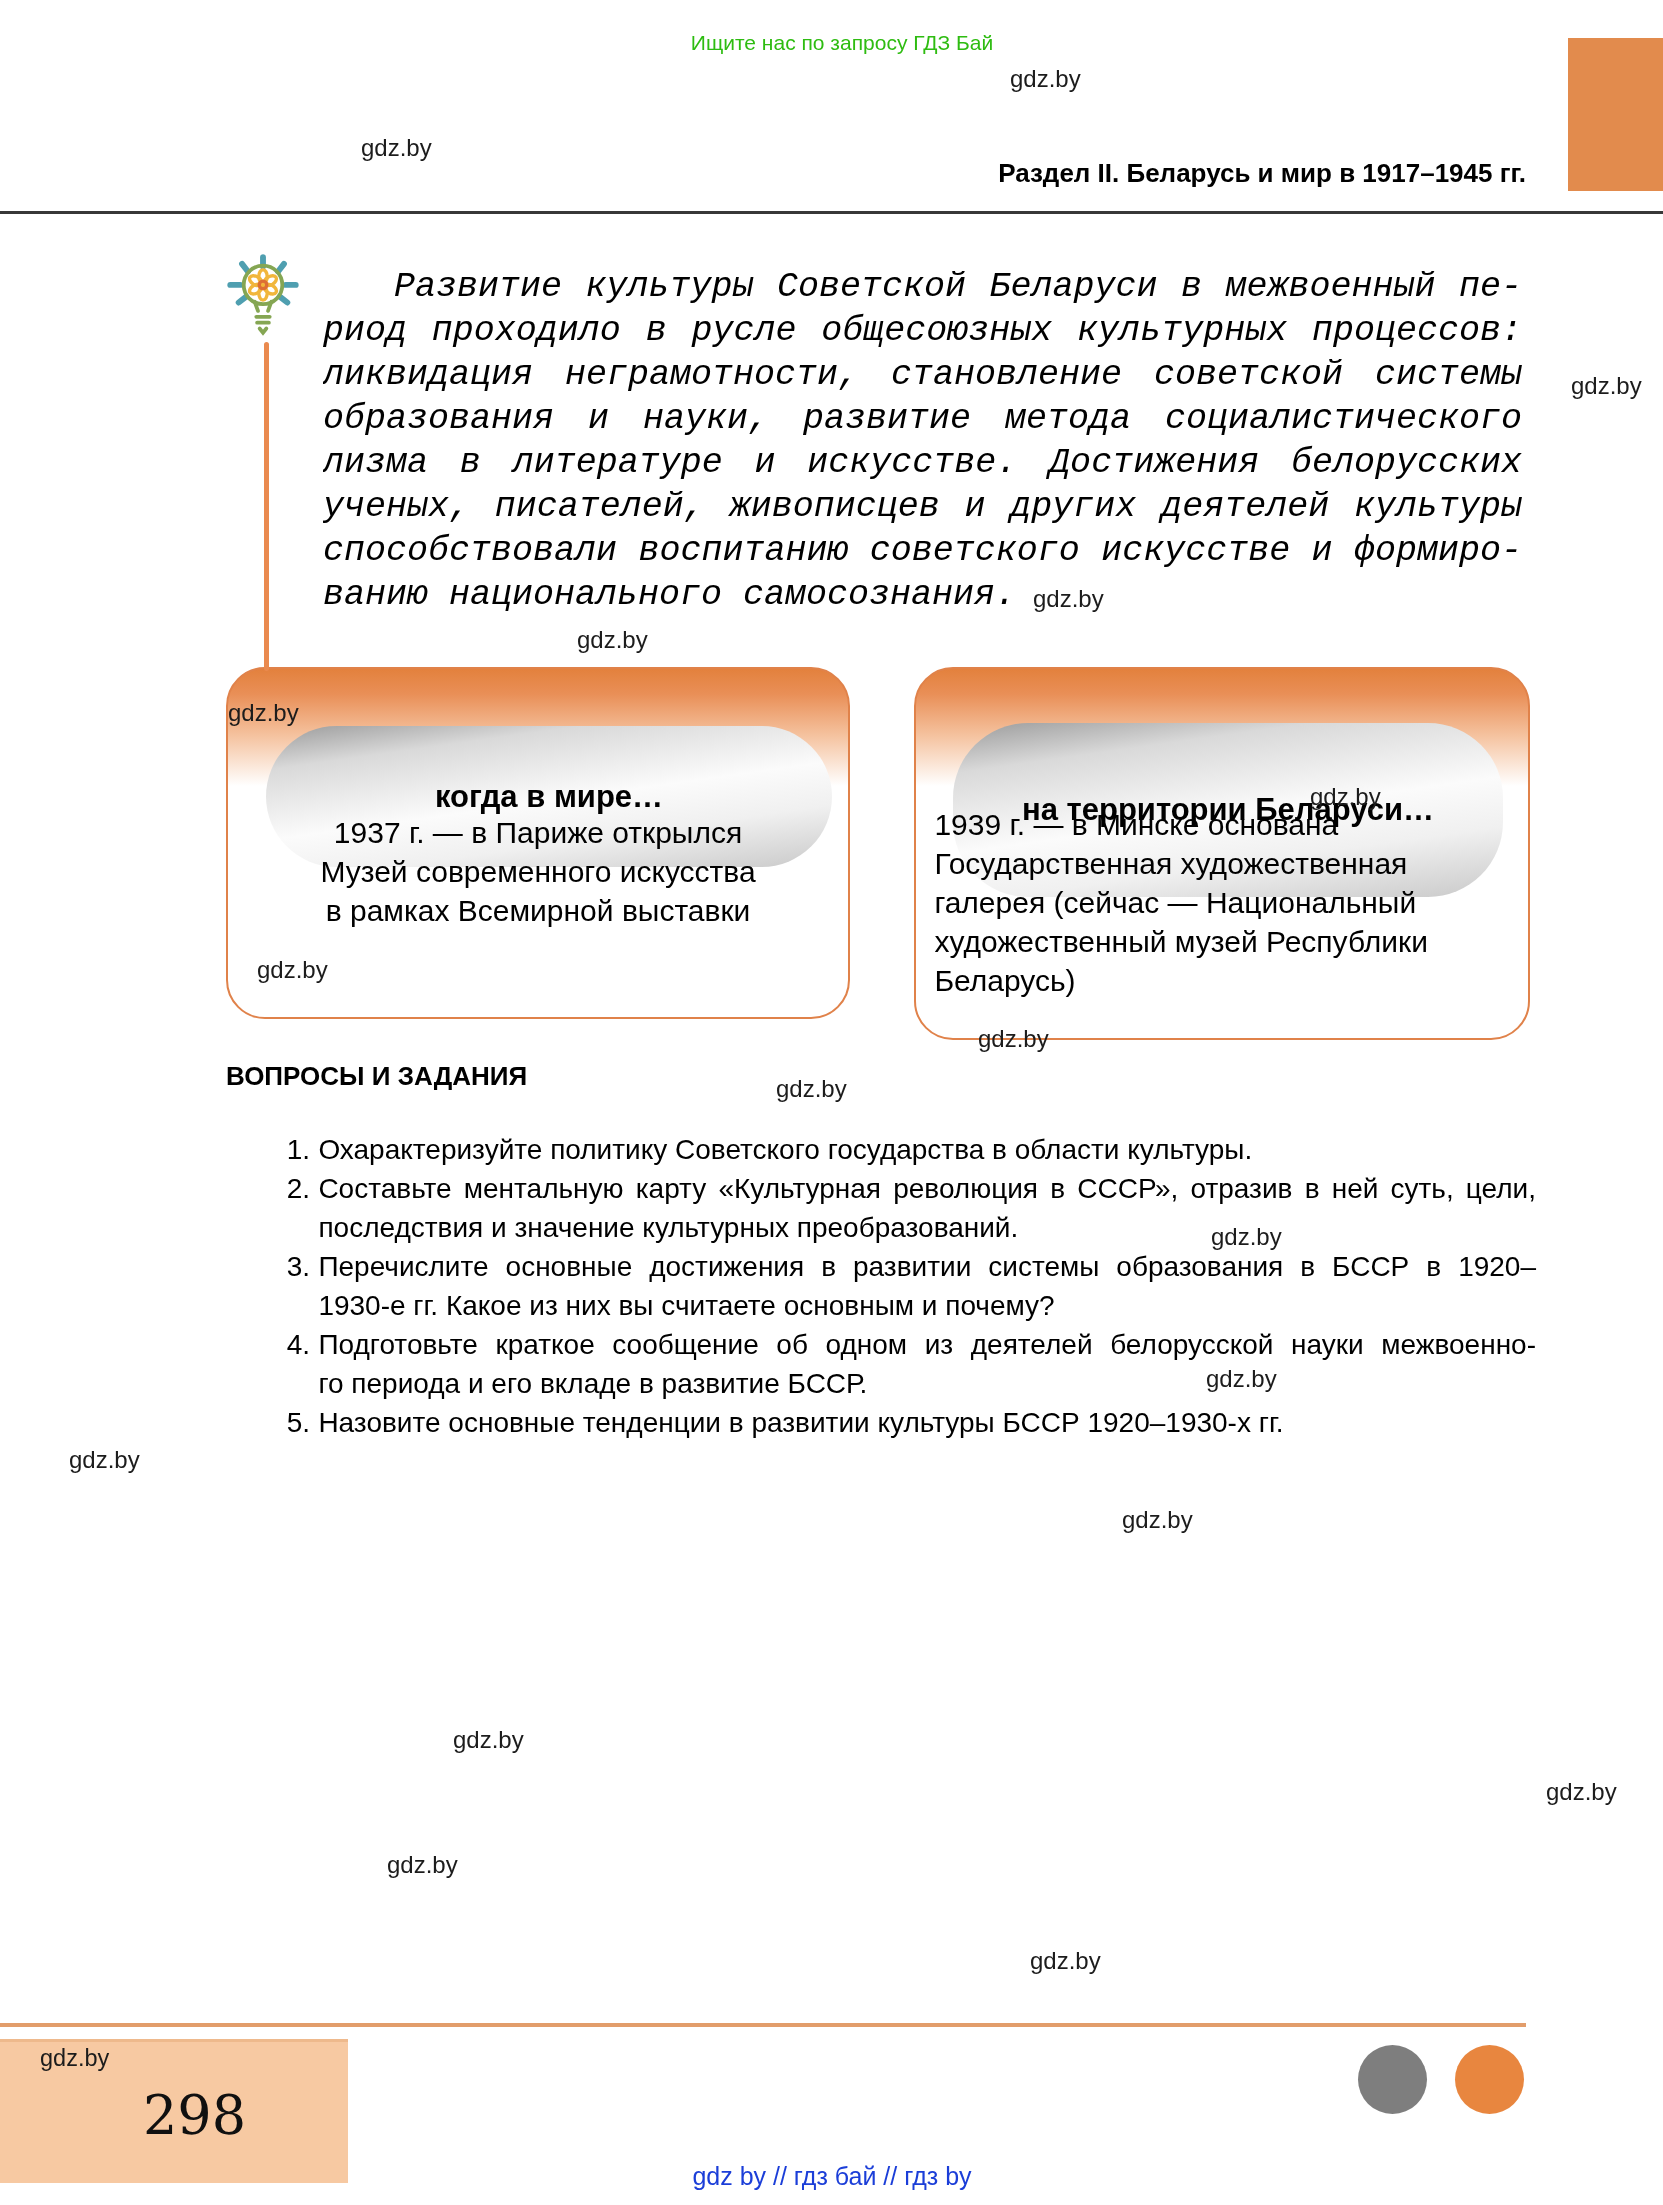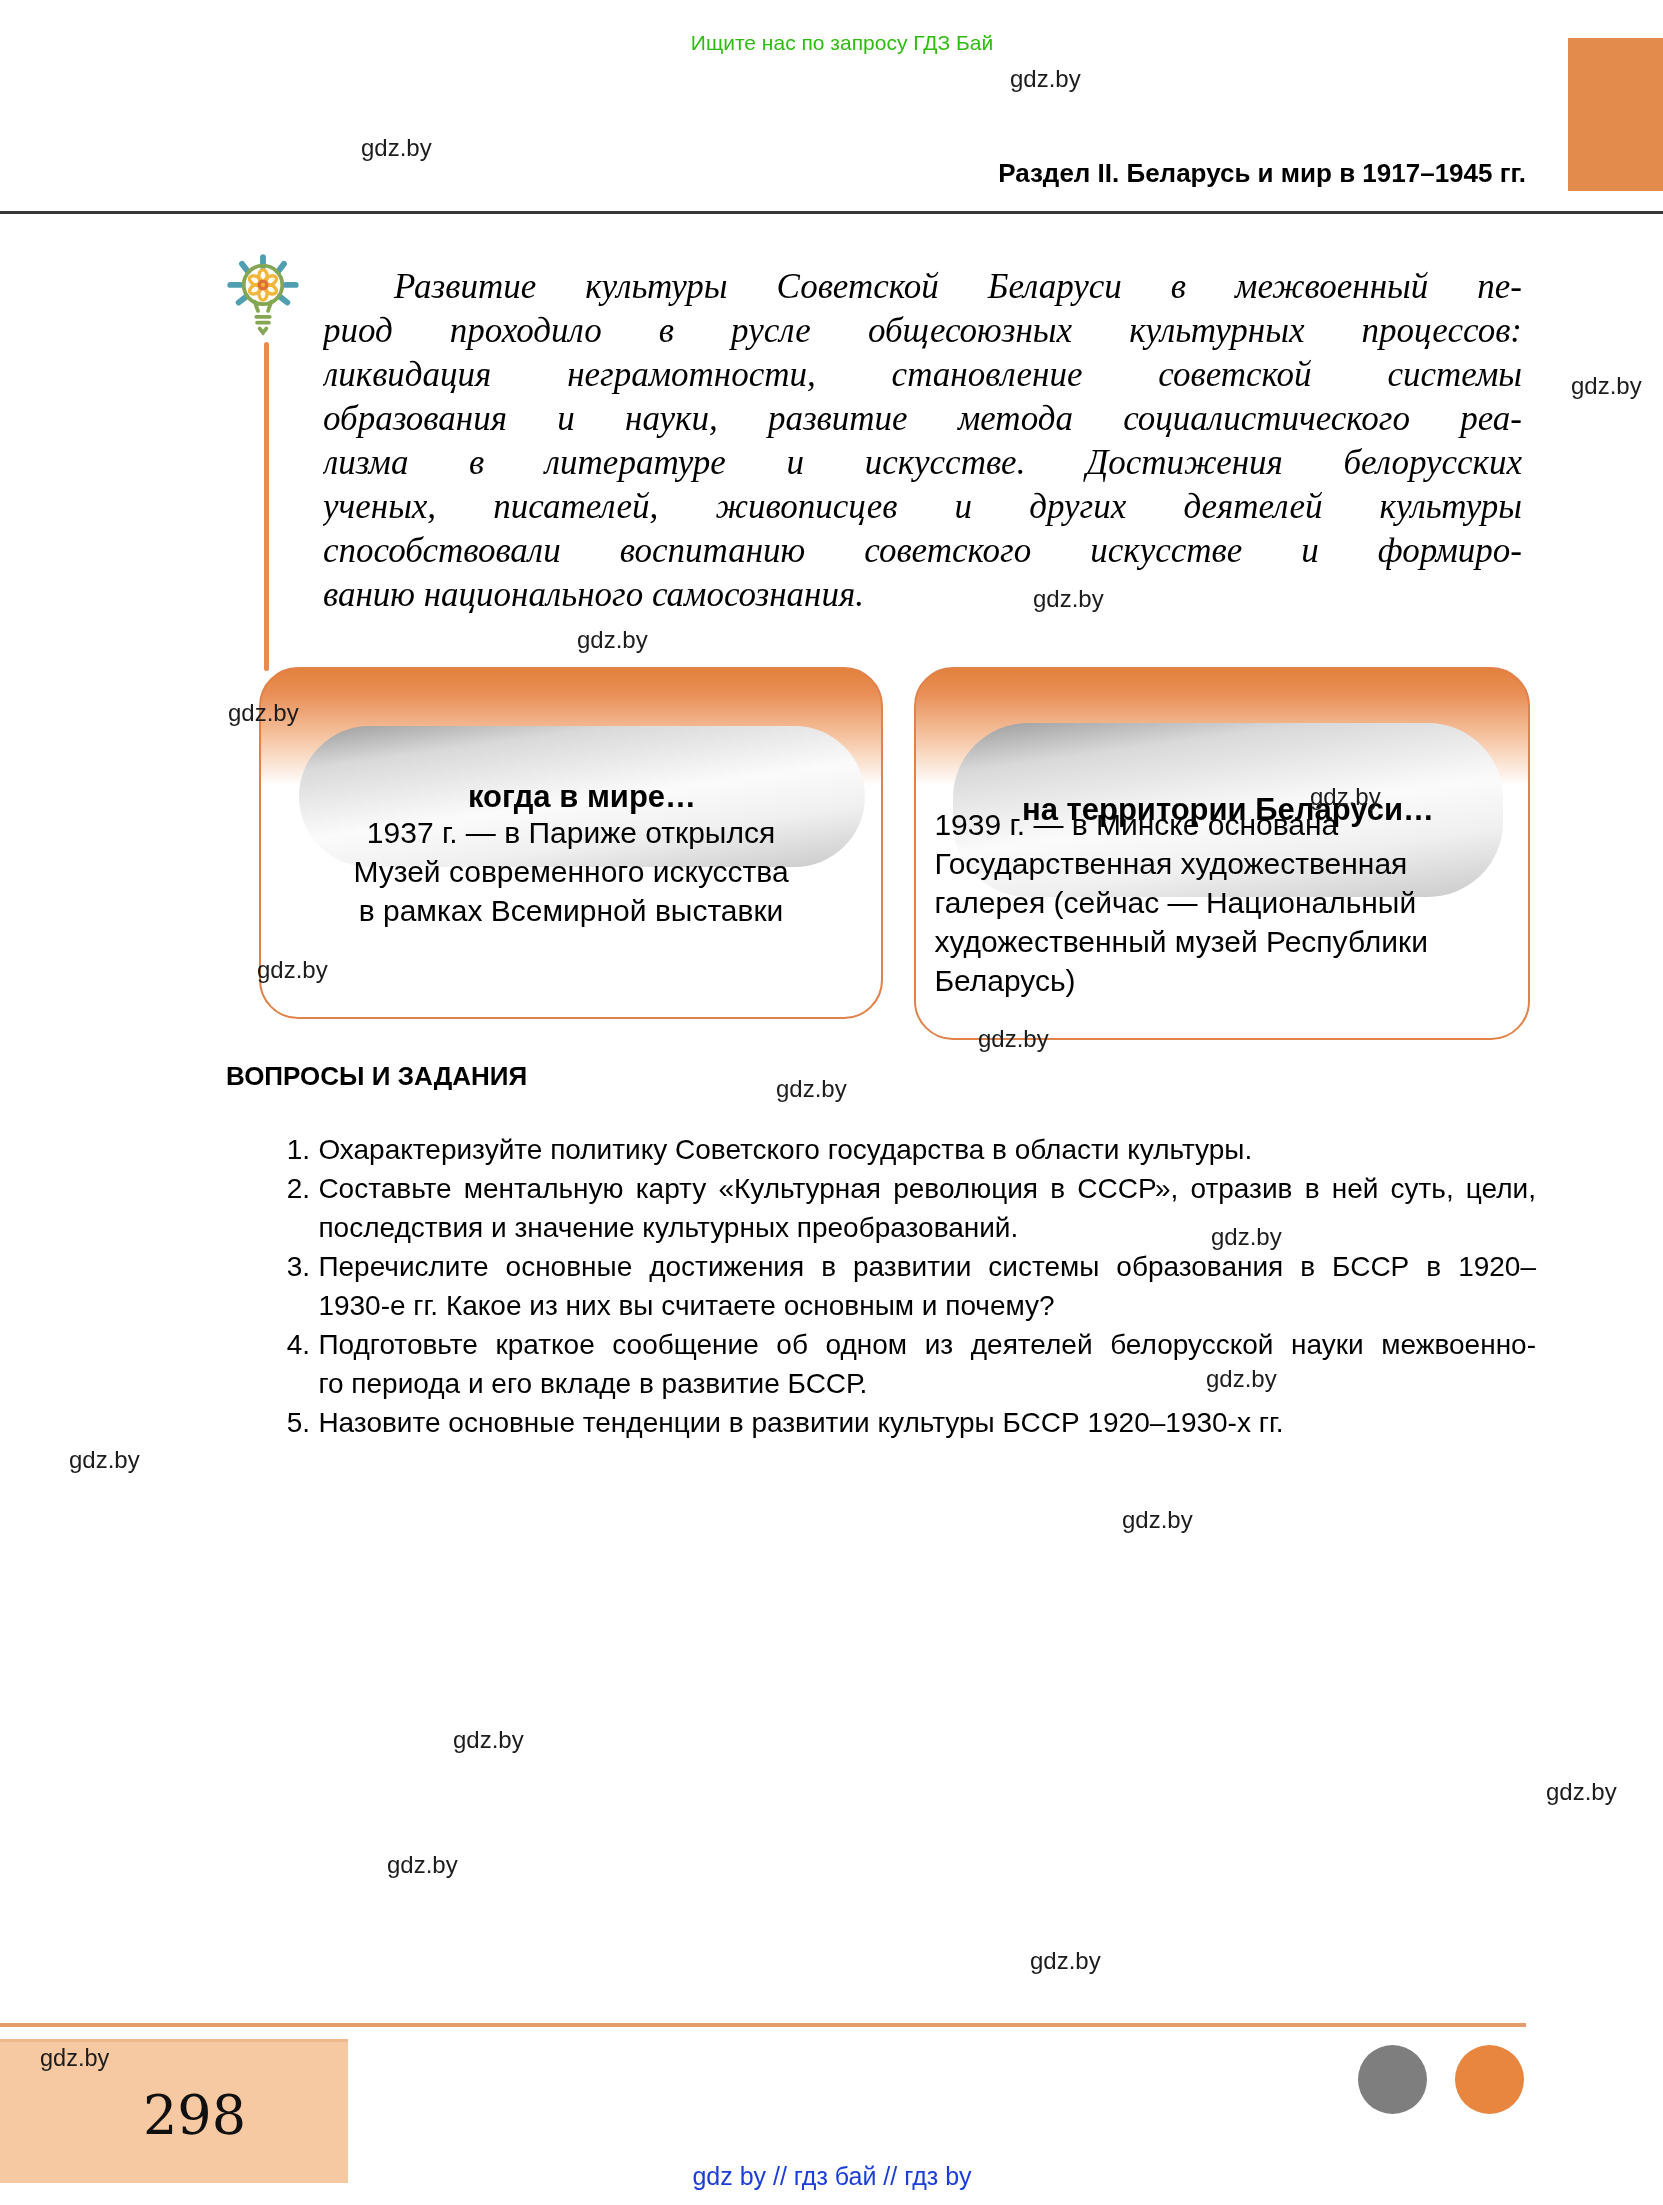--- a/index.html
+++ b/index.html
@@ -10,33 +10,33 @@
   .abs{position:absolute;}
   
   .banner{top:6.7px;left:10px;width:100%;text-align:center;font-size:21px;color:#2ebc11;margin-top:24px;}
   
   .wm{font-size:24px;color:#1c1c1c;white-space:nowrap;z-index:30;}
   
   .section-title{top:158px;right:138px;font-size:26px;font-weight:bold;color:#000;white-space:nowrap;}
   .corner-rect{top:38px;left:1568px;width:96px;height:153px;background:#e28b4d;}
   .header-divider{top:211px;left:0;width:100%;height:3.4px;background:#383838;}
   
-  .intro{top:265px;left:323px;width:1199px;font-family:Liberation Serif, serif;
+  .intro{top:265px;left:323px;width:1199px;font-family:Liberation Mono, monospace;
          font-style:italic;font-size:35px;line-height:44px;color:#000;}
   .iline{text-align:justify;text-align-last:justify;height:44px;overflow:hidden;}
   .iline.first{text-indent:71px;}
   .iline.last{text-align:left;text-align-last:left;}
   
   .vline{top:342px;left:264px;width:5px;height:329px;background:#ea8a4f;border-radius:2.5px;z-index:5;}
   .bulb{top:253px;left:221px;z-index:6;}
   
   .card{border:2.5px solid #e0824a;border-radius:39px;
         background:linear-gradient(180deg,#e3813d 0px,#e98f57 25px,#f5c3a0 67px,#ffffff 117px,#ffffff 100%);
         z-index:4;}
-  .card.world{top:667px;left:226px;width:620px;height:348px;margin-left:33px;}
+  .card.world{top:667px;left:226px;width:620px;height:348px;}
   .card.belarus{top:667px;left:914px;width:612px;height:369px;}
   .pill{position:absolute;border-radius:75px;
         background:linear-gradient(172deg,#9a9a9a 0%,#d9d9d9 20%,#fbfbfb 52%,#f0f0f0 72%,#c9c9c9 100%);
         display:flex;align-items:center;justify-content:center;
         font-size:31px;font-weight:bold;color:#000;}
   .card.world .pill{left:38px;top:57px;width:566px;height:141px;}
   .card.belarus .pill{left:37px;top:54px;width:550px;height:174px;}
   .card-body{position:absolute;font-size:30px;line-height:39px;color:#000;}
   .card.world .card-body{left:0;top:144px;width:100%;text-align:center;}
   .card.belarus .card-body{left:18.4px;top:136px;width:570px;text-align:left;}

